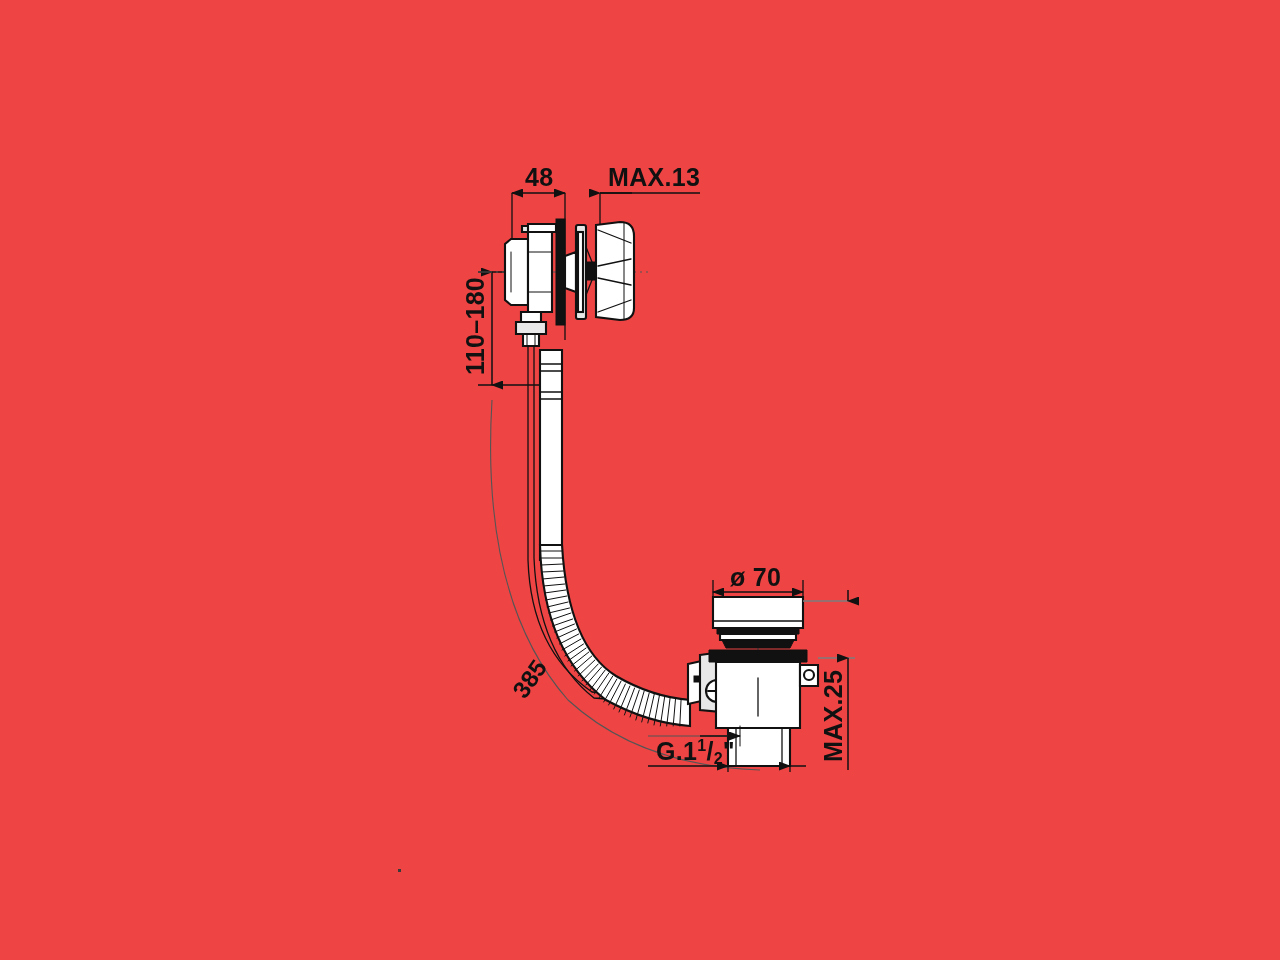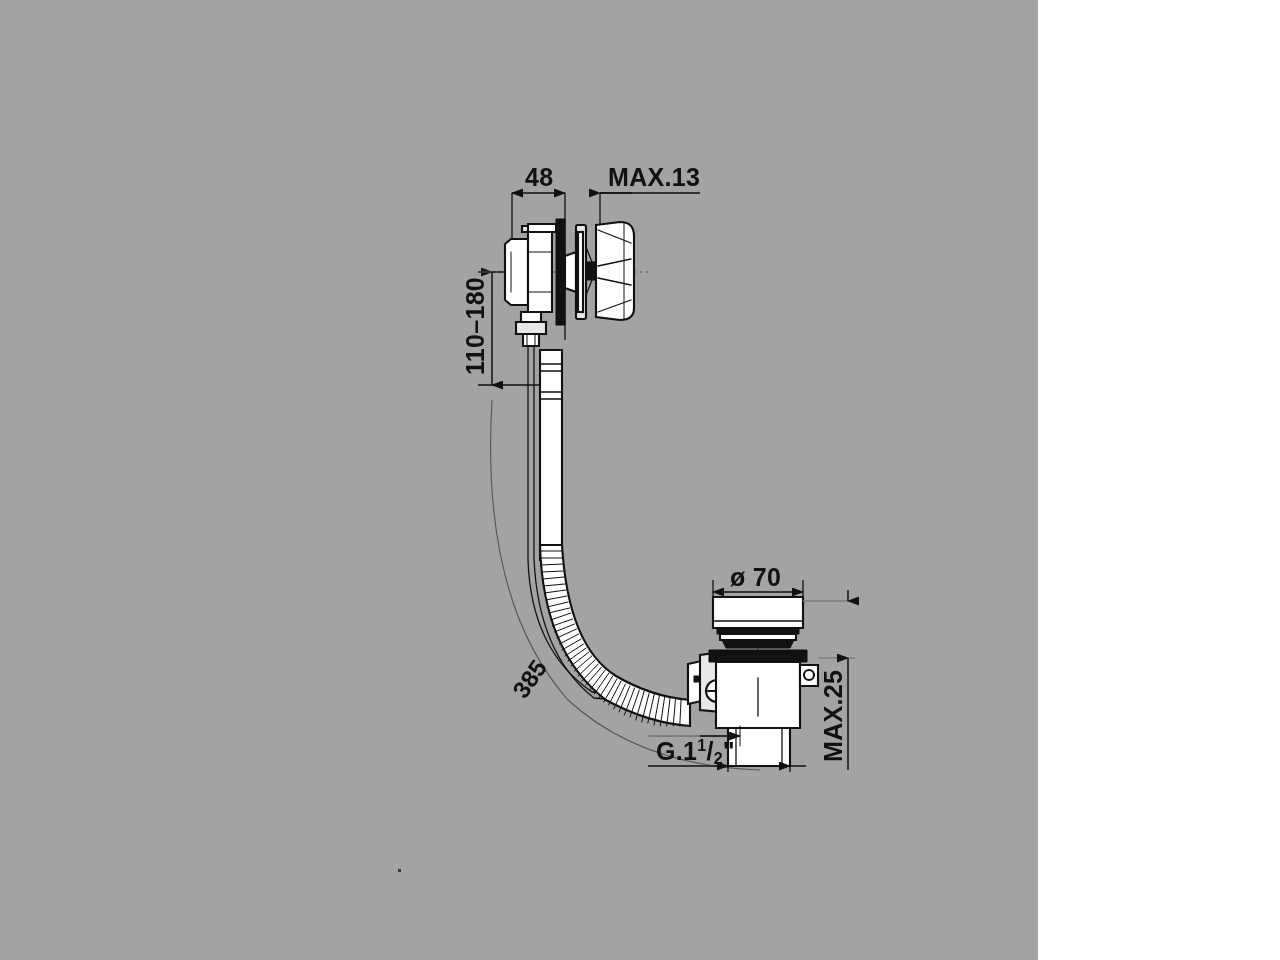--- a/index.html
+++ b/index.html
@@ -1,19 +1,19 @@
 <!DOCTYPE html>
 <html><head>
 <meta charset="utf-8">
 <title>Technical Drawing</title>
 <style>
   html,body{margin:0;padding:0;background:#ffffff;}
   body{width:1280px;height:960px;overflow:hidden;
        font-family:"Liberation Sans","DejaVu Sans",sans-serif;}
-  #sheet{position:relative;width:1038px;height:960px;background:#a3a3a3;}
+  #sheet{position:relative;width:1280px;height:960px;background:#ef4444;}
   svg#drawing{position:absolute;left:0;top:0;width:1280px;height:960px;}
   .dimtext{font-family:"Liberation Sans","DejaVu Sans",sans-serif;
            font-size:25px;font-weight:700;fill:#111111;letter-spacing:.3px;}
   .arcnum{font-size:24px;font-weight:700;fill:#111111;}
   .frac-num{font-size:16px;font-weight:700;}
   .frac-den{font-size:16px;font-weight:700;}
   
   .obj{fill:none;stroke:#111111;stroke-width:2.1;stroke-linejoin:round;stroke-linecap:round;}
   .objthin{fill:none;stroke:#111111;stroke-width:1.3;stroke-linecap:round;}
   .objhair{fill:none;stroke:#111111;stroke-width:1.0;stroke-linecap:round;}

